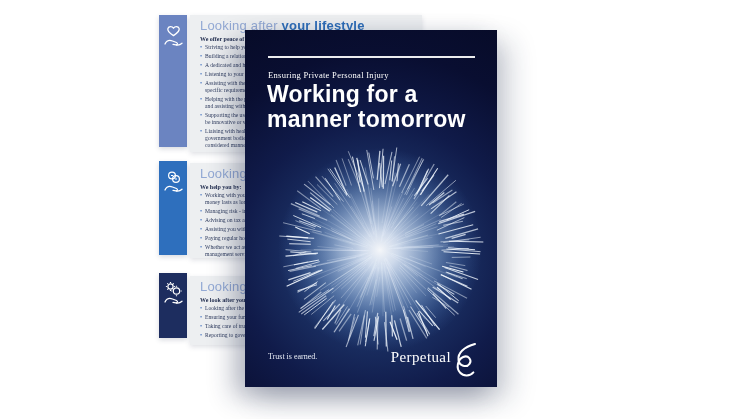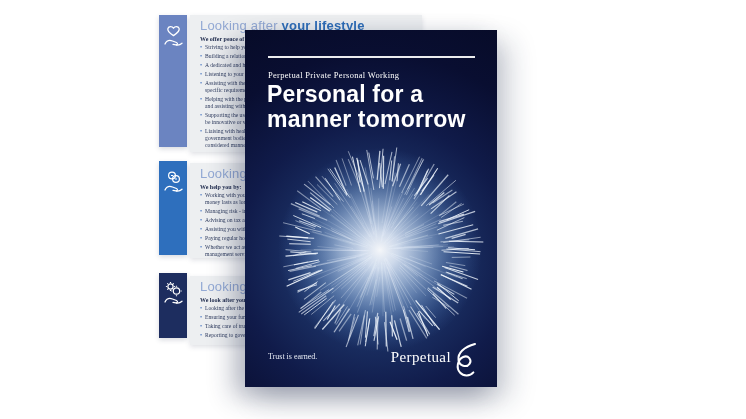--- a/index.html
+++ b/index.html
@@ -221,23 +221,23 @@
           <span class="dot">•</span>
           <span>
             <div>Reporting to gover</div>
           </span>
         </li>
       </ul>
   </div>
 
   <div class="cover">
     <div class="rule"></div>
-    <div class="eyebrow">Perpetual Private Personal Working</div>
+    <div class="eyebrow">Ensuring Private Personal Injury</div>
     <div class="title">
-      <div>Personal for a</div>
+      <div>Working for a</div>
       <div>manner tomorrow</div>
     </div>
 
     <svg class="dandelion" viewBox="0 0 214 214">
       <defs>
         <radialGradient id="dg" cx="50%" cy="50%" r="50%">
           <stop offset="0%" stop-color="#ffffff" stop-opacity="0.95"></stop>
           <stop offset="18%" stop-color="#eaf2fc" stop-opacity="0.85"></stop>
           <stop offset="40%" stop-color="#c3d8f0" stop-opacity="0.65"></stop>
           <stop offset="62%" stop-color="#8fb4e0" stop-opacity="0.42"></stop>

